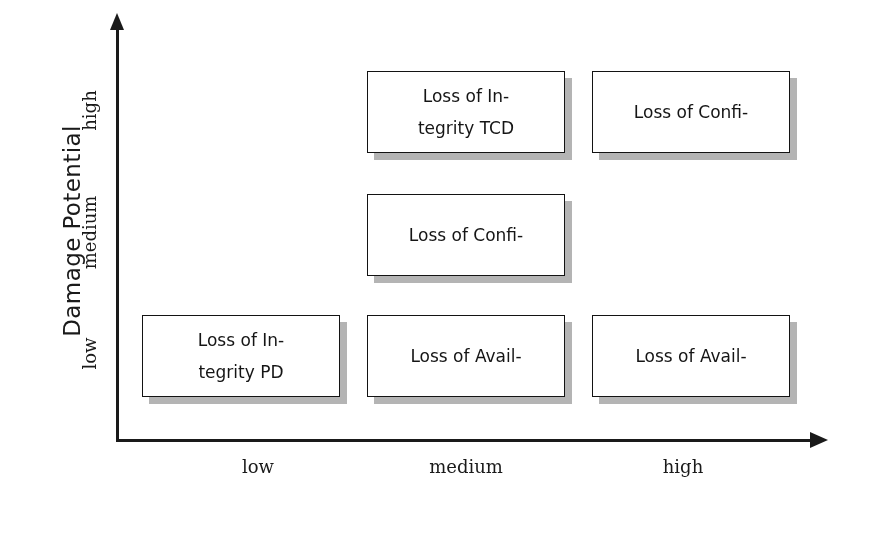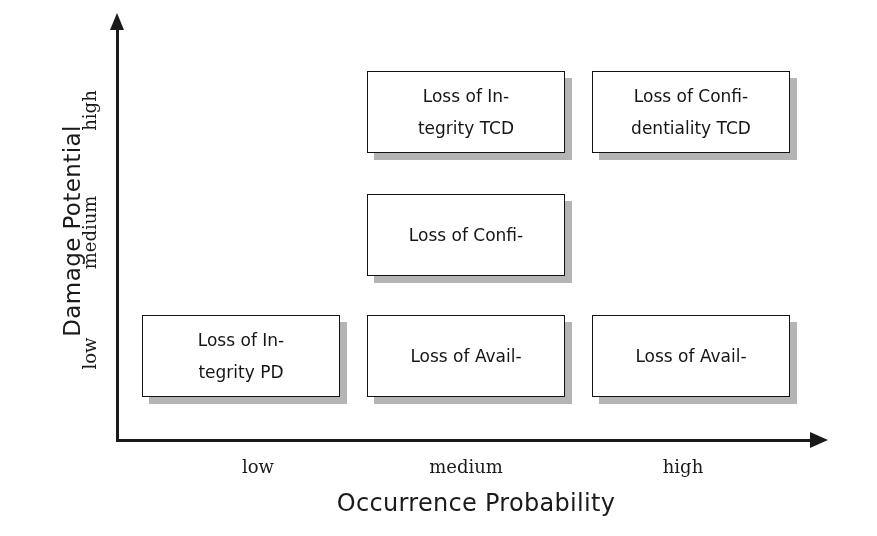--- a/index.html
+++ b/index.html
@@ -147,37 +147,35 @@
 <body>
 
 <div id="diagram">
 
   <div class="axis-line-v"></div>
   <div class="axis-arrow-v"></div>
   <div class="axis-line-h"></div>
   <div class="axis-arrow-h"></div>
 
   <div class="axis-title-y">Damage Potential</div>
-  <div class="axis-title-x">Occurrence Probability</div>
 
   <div class="tick-y high">high</div>
   <div class="tick-y medium">medium</div>
   <div class="tick-y low">low</div>
 
   <div class="tick-x low">low</div>
   <div class="tick-x medium">medium</div>
   <div class="tick-x high">high</div>
 
   <div class="risk-box col-medium row-high">
     <span class="line1">Loss of In-</span>
     <span class="line2">tegrity TCD</span>
   </div>
   <div class="risk-box col-high row-high">
     <span class="line1">Loss of Confi-</span>
-    <span class="line2">dentiality TCD</span>
   </div>
 
   <div class="risk-box col-medium row-medium">
     <span class="line1">Loss of Confi-</span>
   </div>
 
   <div class="risk-box col-low row-low">
     <span class="line1">Loss of In-</span>
     <span class="line2">tegrity PD</span>
   </div>

